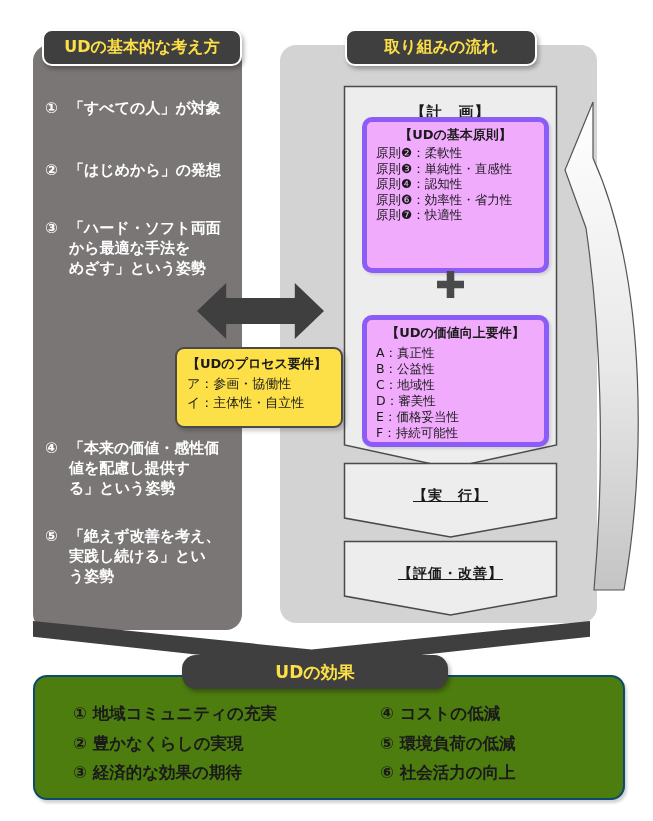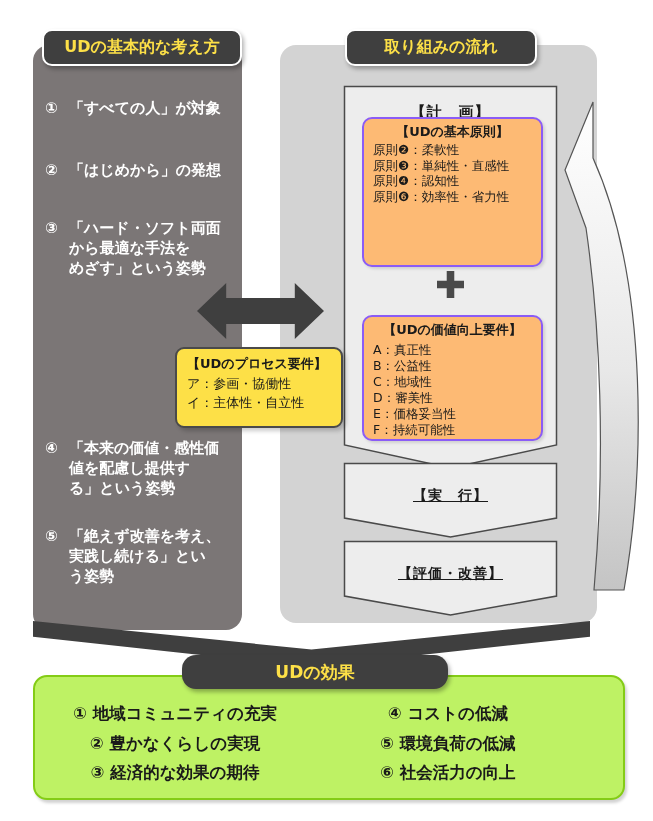--- a/index.html
+++ b/index.html
@@ -40,22 +40,22 @@
     position:relative;text-align:center;font-weight:bold;font-size:15px;
     text-decoration:underline;letter-spacing:1px;
   }
   .plan{top:40px;height:385px;}
   .do{top:417px;height:77px;}
   .check{top:495px;height:77px;}
   .plan .pdca-label{padding-top:18px;}
   .do .pdca-label,.check .pdca-label{padding-top:25px;font-size:14px;}
   
   .white-box{
-    position:absolute;left:19px;width:177px;background:#fdba74;
-    border:2px solid #8b5cf6;border-radius:10px;box-shadow:2px 2px 3px rgba(0,0,0,.12);
+    position:absolute;left:19px;width:177px;background:#f0abfc;
+    border:5px solid #8b5cf6;border-radius:10px;box-shadow:2px 2px 3px rgba(0,0,0,.12);
   }
   .principles{top:32px;height:146px;}
   .values{top:230px;height:122px;}
   .wb-title{text-align:center;font-weight:bold;font-size:13px;padding-top:4px;}
   .wb-list{padding:1px 0 0 9px;font-size:12.5px;line-height:15.5px;}
   .values .wb-list{line-height:16px;padding-top:3px;}
   .plus-icon{
     position:absolute;left:94px;top:186px;width:27px;height:27px;background:#4a4a4a;
     clip-path:polygon(36% 0,64% 0,64% 36%,100% 36%,100% 64%,64% 64%,64% 100%,36% 100%,36% 64%,0 64%,0 36%,36% 36%);
   }
@@ -74,22 +74,22 @@
   .process-box .pb-item{font-size:13px;line-height:17px;margin-top:2px;}
   
   .swoosh{position:absolute;left:550px;top:85px;z-index:5;}
   
   .big-chevron{
     position:absolute;left:33px;top:621px;width:557px;height:46px;background:#3f3f3f;z-index:2;
     clip-path:polygon(0 0,50% 62%,100% 0,100% 34%,50% 100%,0 34%);
   }
   
   .effects-box{
-    position:absolute;left:33px;top:675px;width:588px;height:121px;background:#bef264;
-    border:2px solid #84cc16;border-radius:14px;z-index:5;box-shadow:2px 3px 3px rgba(0,0,0,.18);text-align:center;
+    position:absolute;left:33px;top:675px;width:588px;height:121px;background:#4d7c0f;
+    border:2px solid #0c4a6e;border-radius:14px;z-index:5;box-shadow:2px 3px 3px rgba(0,0,0,.18);
   }
   .fx-col{position:absolute;top:22px;font-weight:bold;font-size:16.5px;line-height:29.5px;}
   .fx-left{left:38px;}
   .fx-right{left:345px;}
 </style>
 </head>
 <body>
 
 <div class="canvas">
 
@@ -130,20 +130,21 @@
       </svg>
       <div class="pdca-label">【計　画】</div>
 
       <div class="white-box principles">
         <div class="wb-title">【UDの基本原則】</div>
         <div class="wb-list">
           <div>原則❷：柔軟性</div>
           <div>原則❸：単純性・直感性</div>
           <div>原則❹：認知性</div>
           <div>原則❻：効率性・省力性</div>
+          <div>原則❼：快適性</div>
         </div>
       </div>
 
       <div class="plus-icon"></div>
 
       <div class="white-box values">
         <div class="wb-title">【UDの価値向上要件】</div>
         <div class="wb-list">
           <div>A：真正性</div>
           <div>B：公益性</div>

